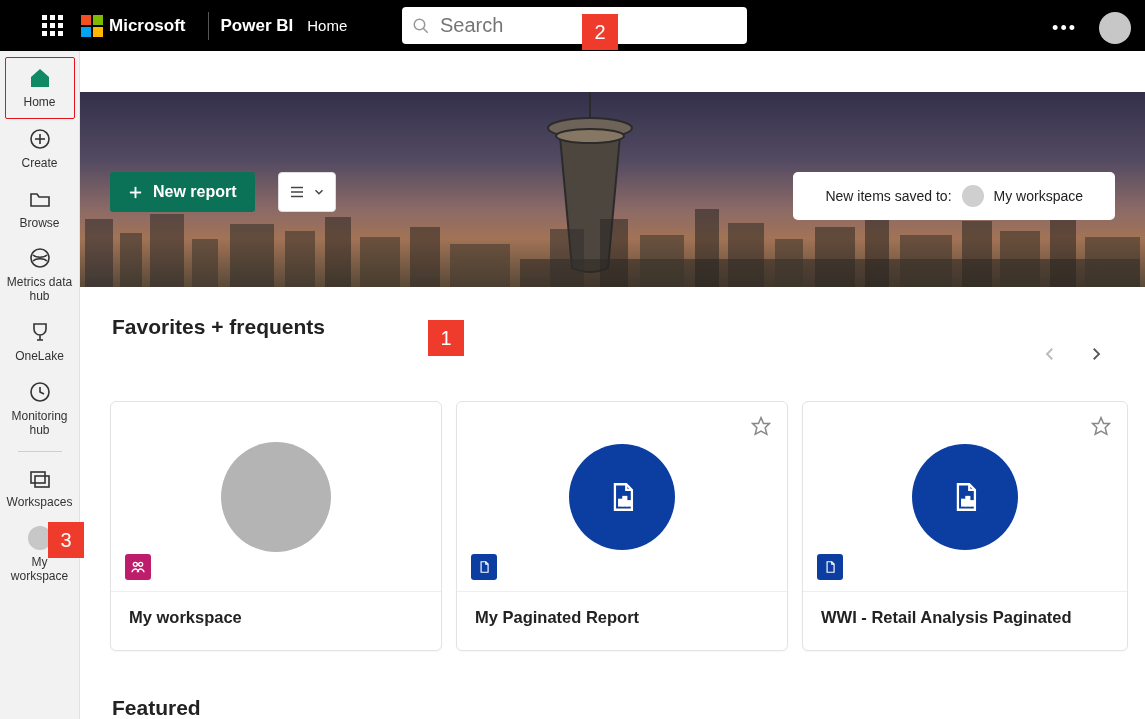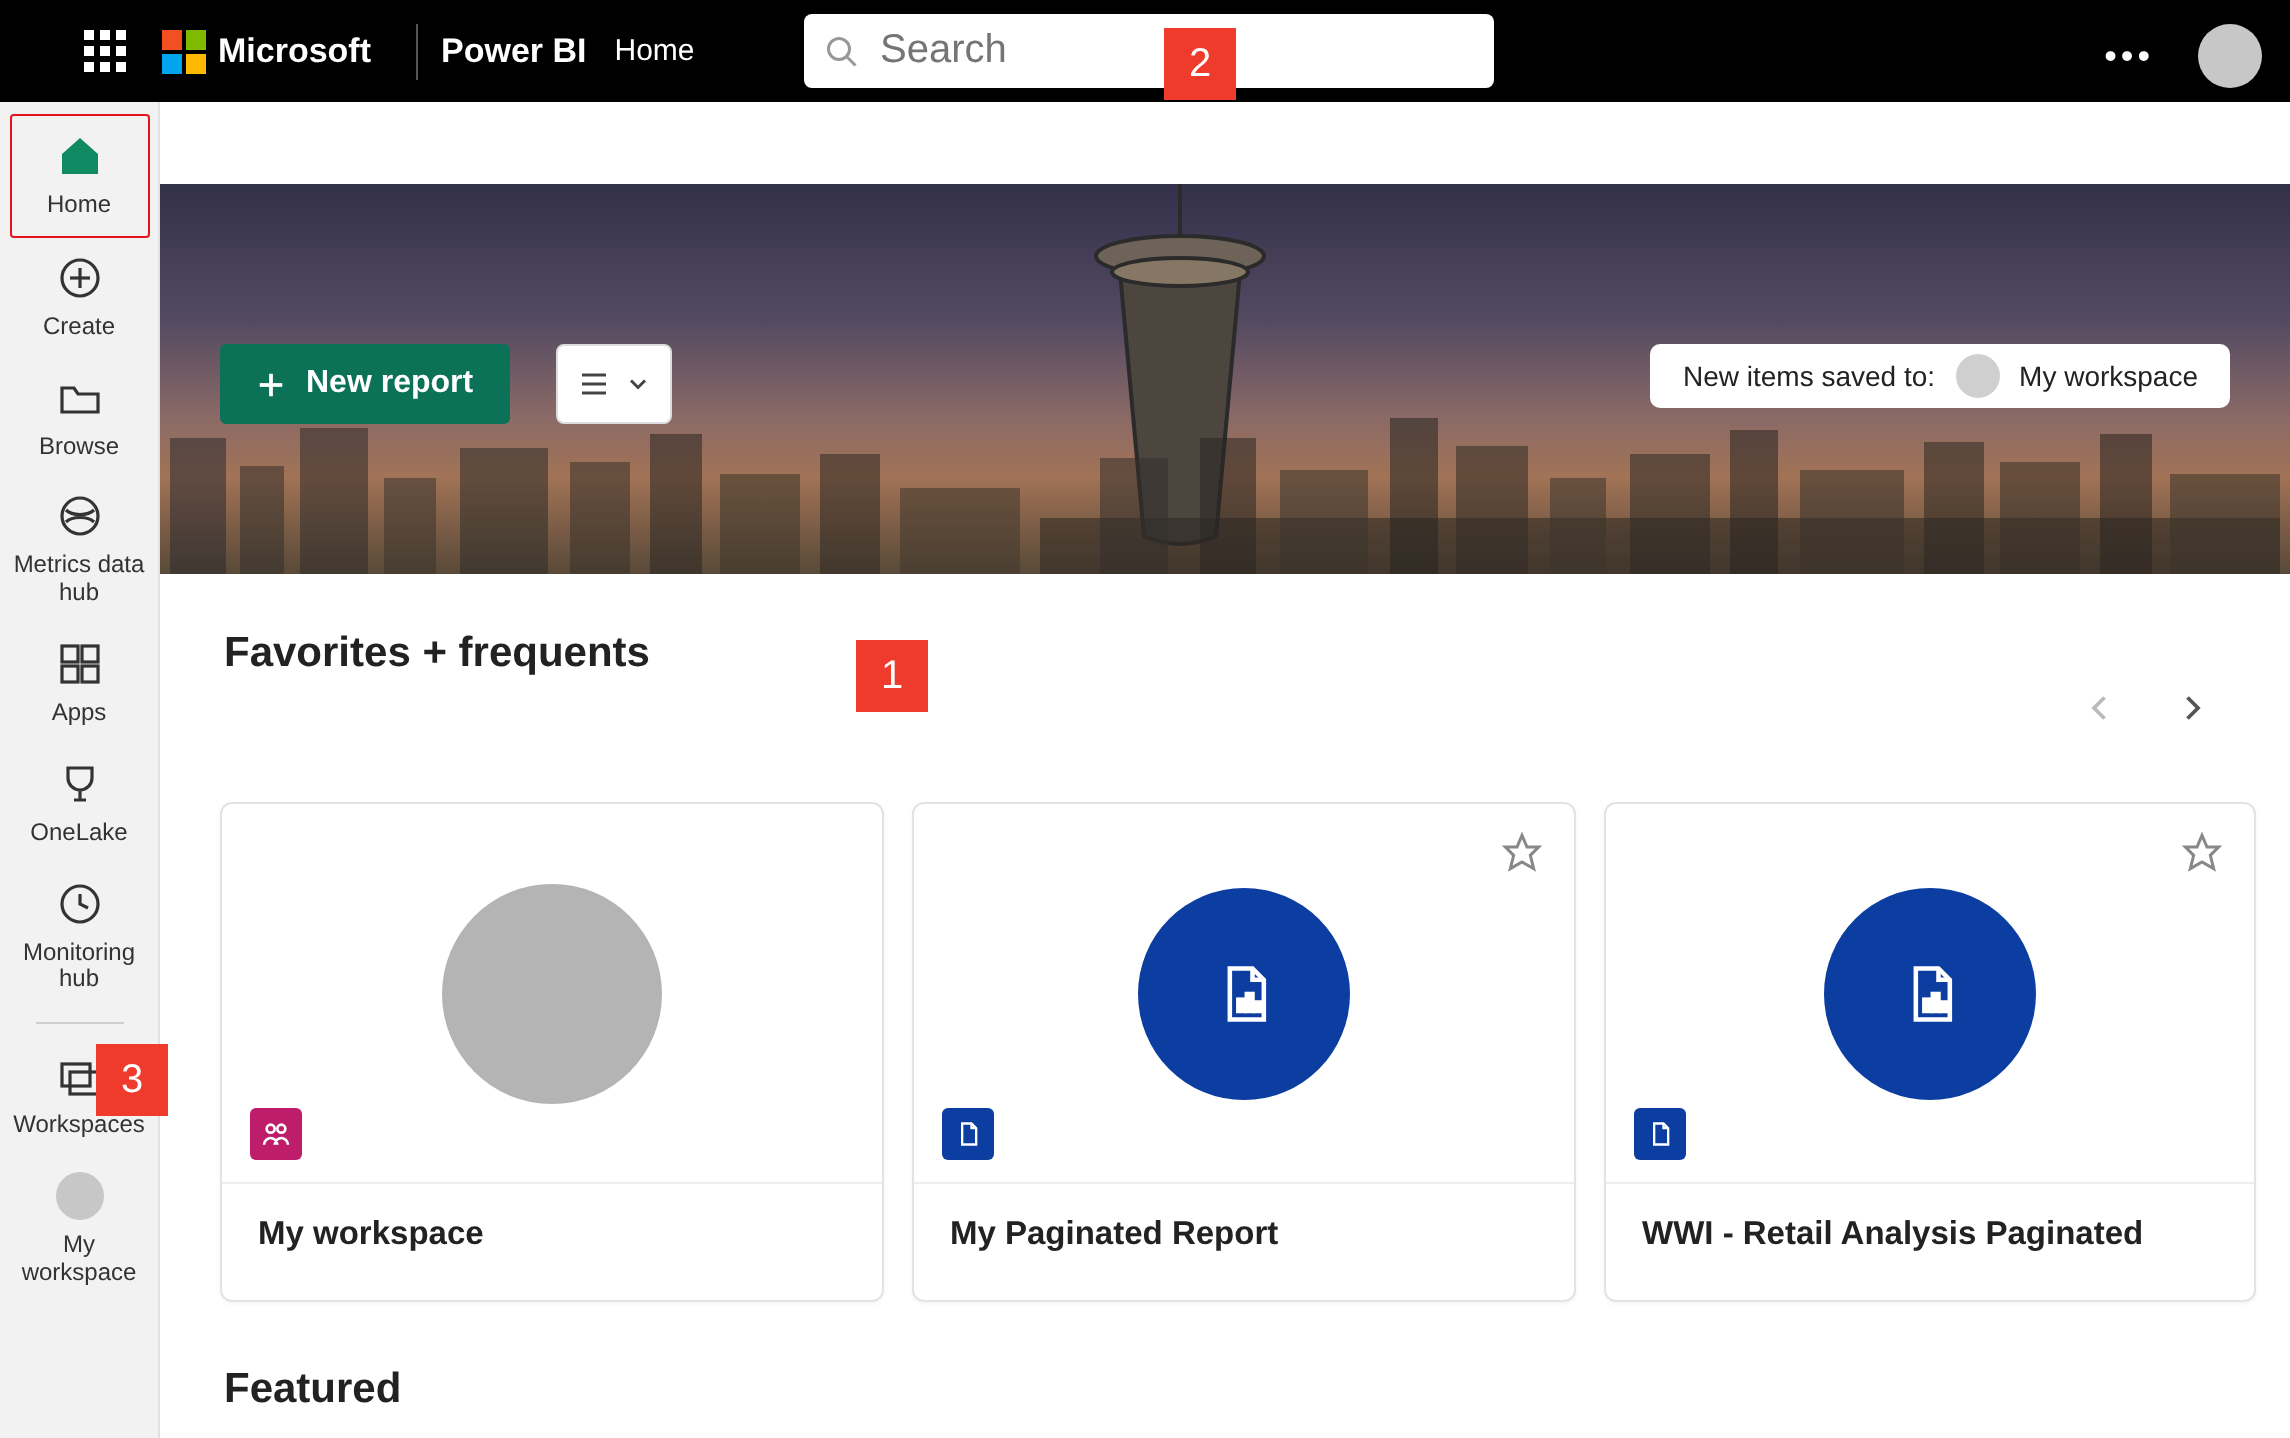--- a/index.html
+++ b/index.html
@@ -34,21 +34,21 @@
   .nav-avatar-sm{width:24px;height:24px;border-radius:50%;background:#c7c7c7;}
   
   .main{flex:1; overflow-y:auto; background:#fff;}
   
   .banner{height:195px; position:relative; overflow:hidden;margin-top:41px;}
   .sky{position:absolute; inset:0; background:linear-gradient(#33304a 0%, #534a62 35%, #8b6a66 60%, #a27356 75%, #584938 100%);}
   .skyline{position:absolute; left:0; right:0; bottom:0; height:78px;}
   .needle{position:absolute; left:440px; top:-4px;}
   .btn-new{position:absolute; left:30px; top:80px; height:40px; padding:0 18px; background:#0b7257; color:#fff; border:none; border-radius:3px; font-size:16px; font-weight:600; display:flex; align-items:center; gap:10px; cursor:pointer;}
   .view-dd{position:absolute; left:198px; top:80px; height:40px; width:58px; background:#fff; border-radius:4px; border:1px solid #ddd; display:flex; align-items:center; justify-content:center; gap:6px; cursor:pointer;}
-  .saved-pill{position:absolute; right:30px; top:80px; height:32px; padding:0 16px; background:#fff; border-radius:5px; display:flex; align-items:center; gap:10px; font-size:14px; color:#222;}
+  .saved-pill{position:absolute; right:30px; top:80px; height:48px; padding:0 32px; background:#fff; border-radius:5px; display:flex; align-items:center; gap:10px; font-size:14px; color:#222;}
   .saved-pill .dot{width:22px;height:22px;border-radius:50%;background:#cfcfcf;}
   
   .section-title{font-size:21px; font-weight:600; color:#222; margin:28px 0 0 32px;}
   .pager{position:absolute; right:40px; display:flex; gap:28px; color:#888;}
   .page-row{position:relative; height:40px;}
   .cards{display:flex; gap:14px; margin:22px 0 0 30px;}
   .card{width:332px; height:250px; border:1px solid #e3e3e3; border-radius:6px; position:relative; box-shadow:0 1px 2px rgba(0,0,0,.04); background:#fff;}
   .card .preview{height:190px; border-bottom:1px solid #eee; display:flex; align-items:center; justify-content:center; position:relative;}
   .card .title{padding:16px 18px; font-size:16.5px; font-weight:600; color:#222;}
   .star{position:absolute; top:14px; right:16px; color:#777;}
@@ -133,29 +133,20 @@
           <path d="M3 7h6l2 3h10v9H3z"></path>
         </svg>
       <span class="nav-label">Browse</span>
     </div>
     <div class="nav-item">
       <svg viewBox="0 0 24 24">
           <circle cx="12" cy="12" r="9"></circle>
           <path d="M5 9c3 3 11 3 14 0M5 15c3-3 11-3 14 0"></path>
         </svg>
       <span class="nav-label">Metrics data hub</span>
-    </div>
-    <div class="nav-item">
-      <svg viewBox="0 0 24 24">
-          <rect x="3" y="3" width="8" height="8"></rect>
-          <rect x="13" y="3" width="8" height="8"></rect>
-          <rect x="3" y="13" width="8" height="8"></rect>
-          <rect x="13" y="13" width="8" height="8"></rect>
-        </svg>
-      <span class="nav-label">Apps</span>
     </div>
     <div class="nav-item">
       <svg viewBox="0 0 24 24">
           <path d="M6 4h12v5a6 6 0 01-12 0zM9 20h6M12 15v5"></path>
         </svg>
       <span class="nav-label">OneLake</span>
     </div>
     <div class="nav-item">
       <svg viewBox="0 0 24 24">
           <circle cx="12" cy="12" r="9"></circle>
@@ -317,16 +308,16 @@
                 <path d="M7 3h8l4 4v14H7z"></path>
                 <path d="M15 3v4h4"></path>
               </svg>
           </div>
         </div>
         <div class="title">WWI - Retail Analysis Paginated</div>
       </div>
 
     </div>
 
-    <div class="section-title" style="margin-top:32px">Featured</div>
+    <div class="section-title" style="margin-top:45px">Featured</div>
 
   </div>
 </div>
 
 </body></html>

